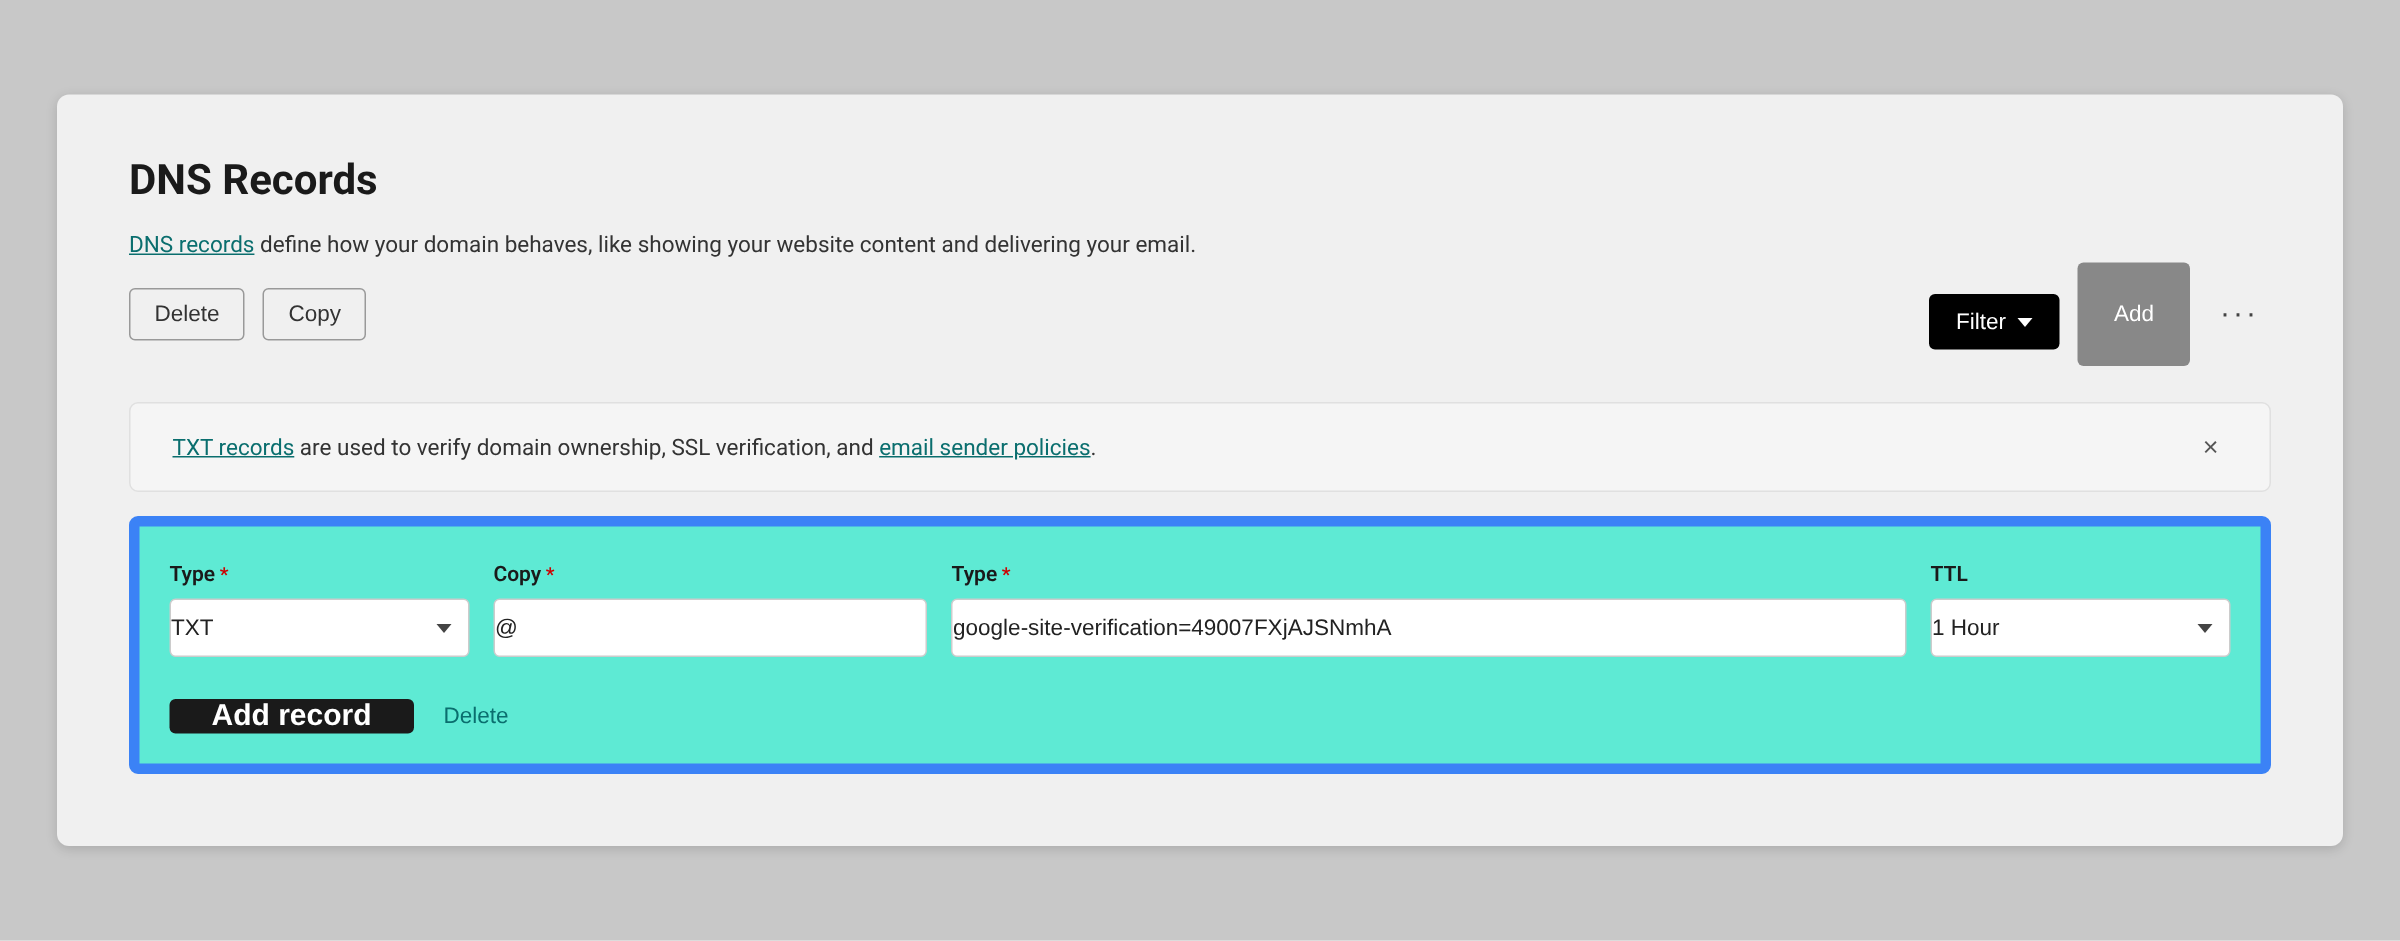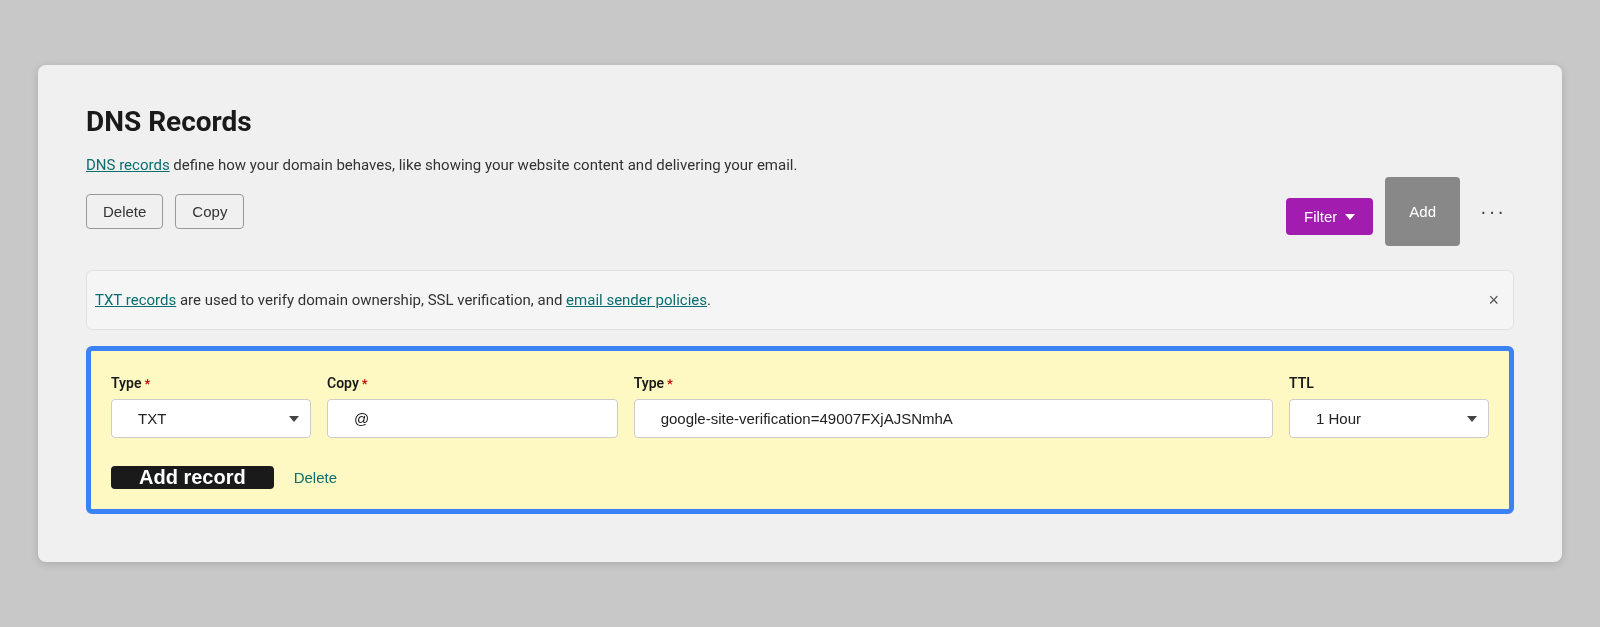--- a/index.html
+++ b/index.html
@@ -55,21 +55,21 @@
       background: transparent;
       border: 1.5px solid #999;
       color: #333;
       padding: 8px 16px;
       font-size: 15px;
       border-radius: 4px;
       cursor: pointer;
       font-weight: 400;
     }
     .btn-filter {
-      background-color: #a21caf;
+      background-color: #000000;
       color: #fff;
       border: none;
       padding: 10px 18px;
       font-size: 15px;
       border-radius: 4px;
       cursor: pointer;
       display: flex;
       align-items: center;
       gap: 8px;
       font-weight: 500;
@@ -100,21 +100,21 @@
       height: 0;
       border-left: 5px solid transparent;
       border-right: 5px solid transparent;
       border-top: 6px solid #fff;
       vertical-align: middle;
     }
     .info-banner {
       background-color: #f5f5f5;
       border: 1px solid #e0e0e0;
       border-radius: 6px;
-      padding: 18px 8px;
+      padding: 18px 28px;
       display: flex;
       align-items: flex-start;
       justify-content: space-between;
       margin-bottom: 0;
     }
     .info-banner-text {
       font-size: 15px;
       color: #333;
       line-height: 1.5;
     }
@@ -127,22 +127,22 @@
       background: transparent;
       border: none;
       cursor: pointer;
       color: #555;
       font-size: 18px;
       line-height: 1;
       padding: 2px 6px;
       margin-left: 16px;
     }
     .form-container {
-      background: #fef9c3;
-      border: 5px solid #3b82f6;
+      background: #5eead4;
+      border: 7px solid #3b82f6;
       border-radius: 6px;
       padding: 24px 20px 20px 20px;
       margin-top: 16px;
     }
     .form-row {
       display: flex;
       gap: 16px;
       align-items: flex-start;
     }
     .form-group {
@@ -172,21 +172,21 @@
       align-items: center;
       gap: 3px;
     }
     .required-star {
       color: #cc0000;
       font-size: 13px;
     }
     .form-select, .form-input {
       border: 1.5px solid #ccc;
       border-radius: 4px;
-      padding: 10px 26px;
+      padding: 10px 0;
       font-size: 15px;
       color: #222;
       background: #fff;
       width: 100%;
       appearance: none;
       -webkit-appearance: none;
     }
     .select-wrapper {
       position: relative;
     }

